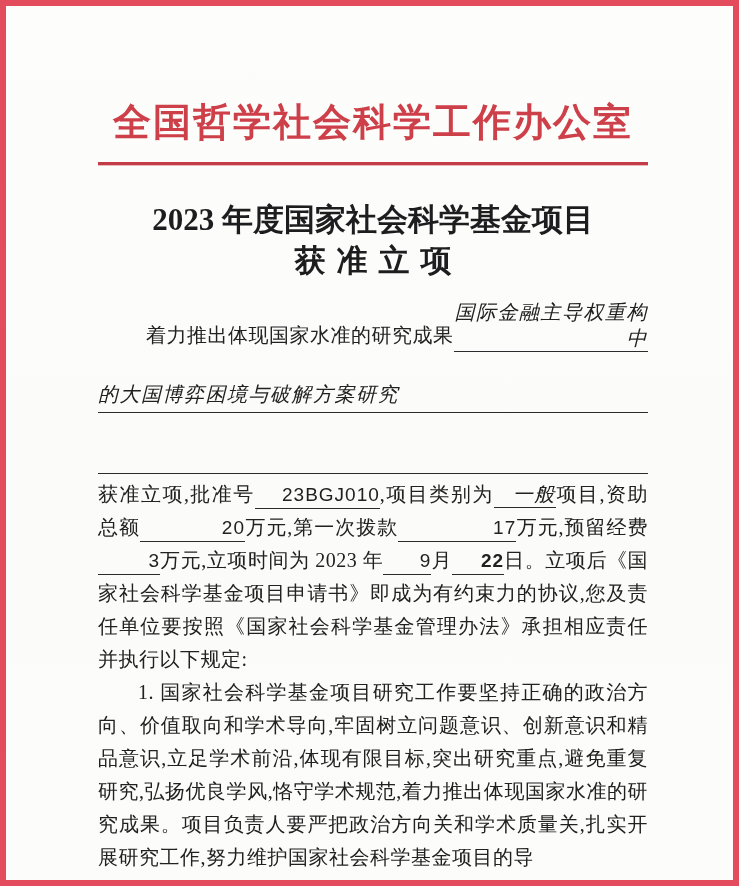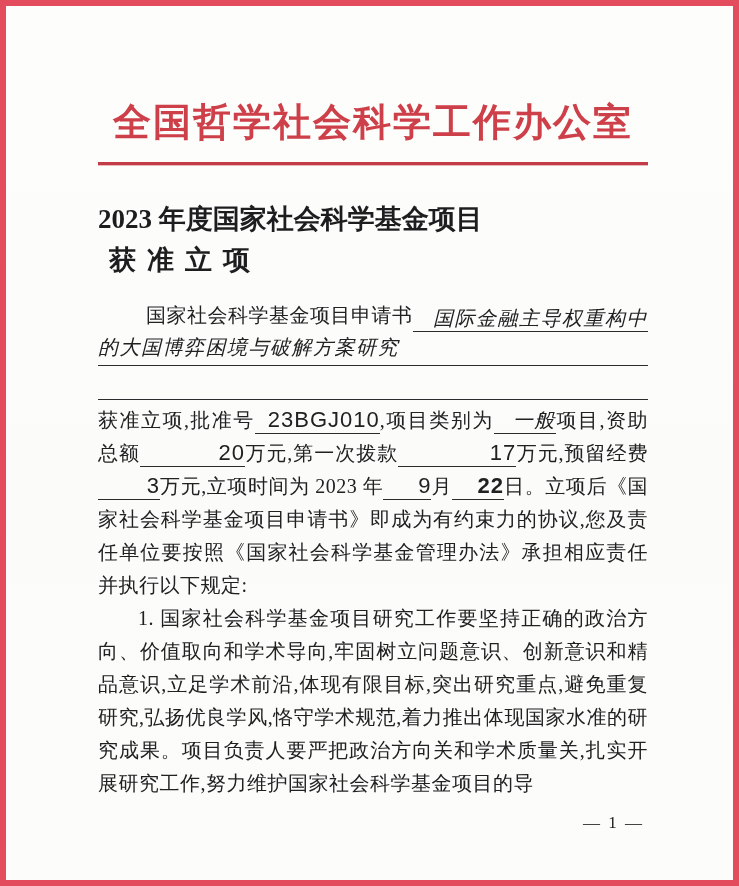--- a/index.html
+++ b/index.html
@@ -24,23 +24,23 @@
     color:#ce4049;
   }
   .red-rule{
     margin-top:16px;
     height:3px;
     background:#c23b46;
     box-shadow:0 1px 0 rgba(194,59,70,.35);
   }
   .doc-title{
     margin-top:34px;
-    text-align:left;
+    text-align:center;
     font-weight:700;
-    font-size:27px;
+    font-size:31px;
     line-height:41px;
     color:#1d1d1f;
   }
   .doc-title .spaced{letter-spacing:11px;padding-left:11px;}
   .body{
     margin-top:18px;
     font-size:20px;
     line-height:33px;
     letter-spacing:.5px;
     text-align:justify;
@@ -51,28 +51,29 @@
   .fill{
     display:inline-block;
     border-bottom:1.5px solid #2b2b2d;
     text-align:right;
     vertical-align:baseline;
     line-height:26px;
   }
   .fill.grow{flex:1 1 auto;}
   .num{
     font-family:"Liberation Sans","DejaVu Sans",sans-serif;
-    font-size:22px;
+    font-size:19px;
     letter-spacing:1px;
   }
   .hand{font-style:italic;letter-spacing:1.5px;}
   .ruled{
     border-bottom:1.5px solid #2b2b2d;
     height:33px;
     line-height:30px;
+    margin-top:27px;
   }
   .para{margin:4px 0 0 0;}
   .clause{margin:0;text-indent:2em;}
   b{font-weight:400;}
   .w125{min-width:125px;}
   .w62{min-width:62px;}
   .w105{min-width:105px;}
   .w118{min-width:118px;}
   .w48{min-width:48px;}
   .w52{min-width:52px;font-weight:bold;}
@@ -96,21 +97,21 @@
 
     <div class="doc-title">
       <div>2023 年度国家社会科学基金项目</div>
       <div class="spaced">获准立项</div>
     </div>
 
     <div class="body">
 
 
       <div class="flexline">
-        <span class="lead">国家社会科学基金项目申请书</span>
+        <span class="lead">着力推出体现国家水准的研究成果</span>
         <span class="fill grow hand">国际金融主导权重构中</span>
       </div>
 
       <div class="ruled hand">的大国博弈困境与破解方案研究</div>
 
       <div class="ruled">&nbsp;</div>
 
       <p class="para"><span>获准立项,批准号</span><span class="fill num w125">23BGJ010</span><span>,项目类别为</span><span class="fill hand w62">一般</span><span>项目,资助总额</span><span class="fill num w105">20</span><span>万元,第一次拨款</span><span class="fill num w118">17</span><span>万元,预留经费</span><span class="fill num w62">3</span><span>万元,</span><b>立项时间为 2023 年</b><span class="fill num w48">9</span><b>月</b><span class="fill num w52">22</span><b>日。</b><span>立项后《国家社会科学基金项目申请书》即成为有约束力的协议,您及责任单位要按照《国家社会科学基金管理办法》承担相应责任并执行以下规定:</span></p>
 
       <p class="clause">1. 国家社会科学基金项目研究工作要坚持正确的政治方向、价值取向和学术导向,牢固树立问题意识、创新意识和精品意识,立足学术前沿,体现有限目标,突出研究重点,避免重复研究,弘扬优良学风,恪守学术规范,着力推出体现国家水准的研究成果。项目负责人要严把政治方向关和学术质量关,扎实开展研究工作,努力维护国家社会科学基金项目的导</p>

